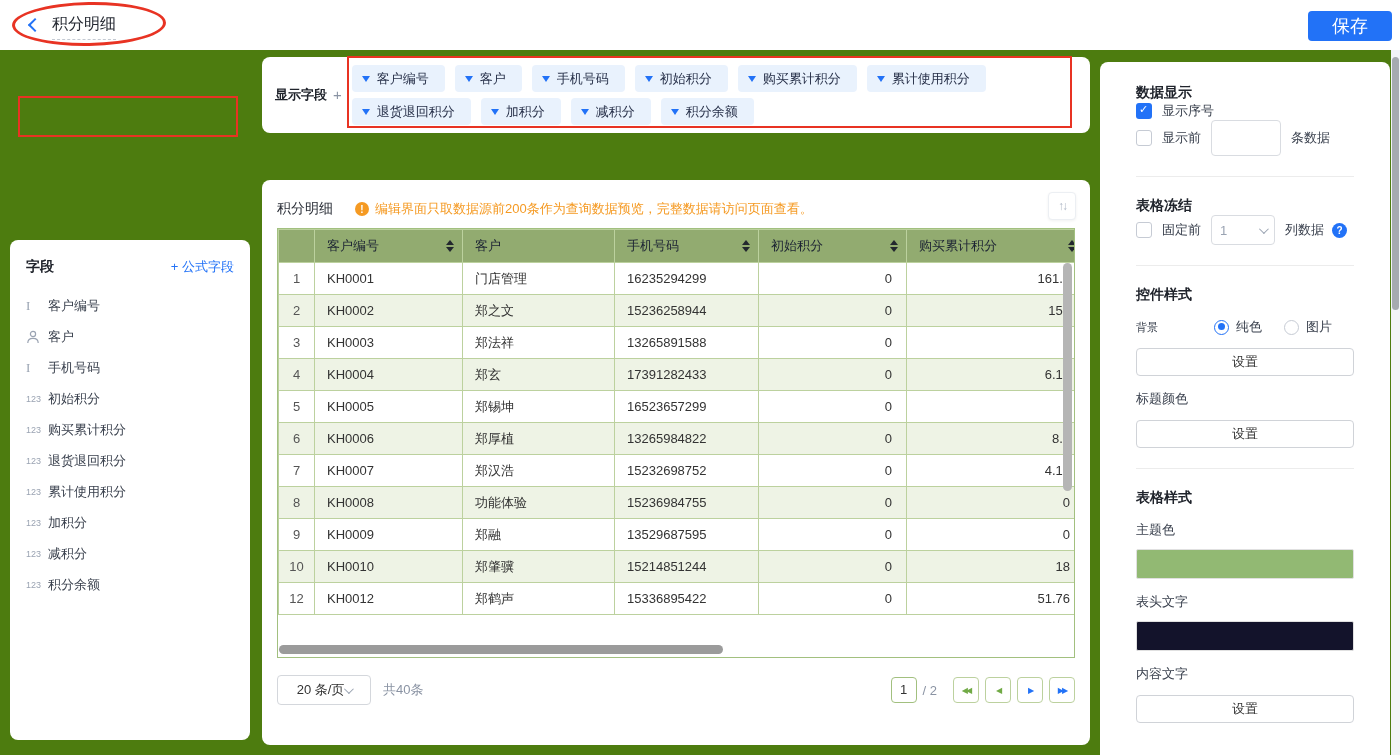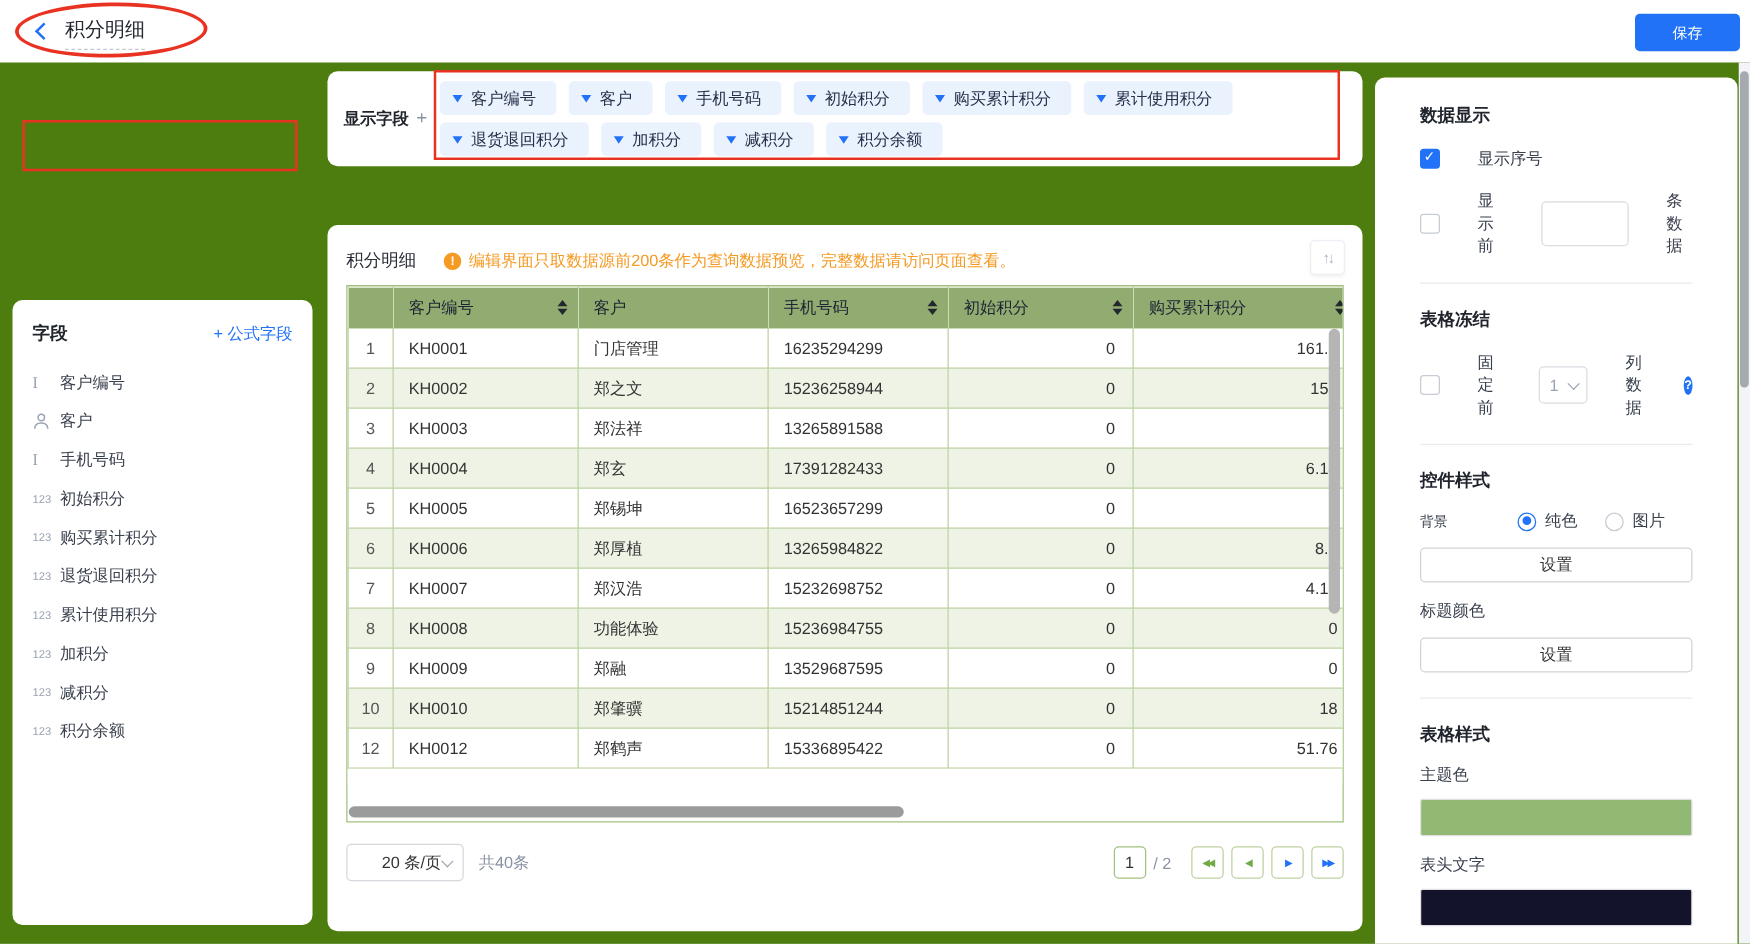--- a/index.html
+++ b/index.html
@@ -7,21 +7,21 @@
     --row-alt:#eef3e5; --warning:#f59a23; --red:#e83323; --chip-bg:#e9f2fd;
   }
   *{margin:0;padding:0;box-sizing:border-box;}
   body{font-family:"Liberation Sans","DejaVu Sans",sans-serif;background:#dfe6ef;}
   .screen{position:relative;width:1400px;height:755px;background:#4d7c0f;overflow:hidden;}
 
   
   .topbar{position:absolute;left:0;top:0;width:1400px;height:50px;background:#fff;}
   .back{position:absolute;left:30px;top:20px;width:10px;height:10px;border-left:2px solid var(--accent);border-bottom:2px solid var(--accent);transform:rotate(45deg);cursor:pointer;}
   .page-title{position:absolute;left:52px;top:14px;font-size:16px;color:#262a33;padding-bottom:4px;border-bottom:1px dashed #c4cad3;}
-  .save-btn{position:absolute;left:1308px;top:11px;width:84px;height:30px;background:var(--accent);color:#fff;border:none;border-radius:4px;font-size:12px;cursor:pointer;}
+  .save-btn{position:absolute;left:1308px;top:11px;width:84px;height:30px;background:var(--accent);color:#fff;border:none;border-radius:4px;font-size:18px;cursor:pointer;}
 
   
   .ann{position:absolute;border:3px solid var(--red);pointer-events:none;z-index:40;background:transparent;}
   .ann-ellipse{left:12px;top:2px;width:154px;height:44px;border-radius:50%;transform:rotate(-1deg);}
   .ann-rect-source{left:18px;top:96px;width:220px;height:41px;border-width:2.5px;}
   .ann-rect-chips{left:347px;top:56px;width:725px;height:72px;border-width:2.5px;}
 
   .card{position:absolute;background:#fff;border-radius:8px;}
 
   
@@ -74,36 +74,36 @@
   .sort i.dn{border-top:5px solid #23282f;}
   tbody td{height:32px;padding:0 12px;color:#333;background:#fff;}
   tbody tr:nth-child(even) td{background:var(--row-alt);}
   td.col-idx,th.col-idx{text-align:center;padding:0;color:#555;}
   .ta-r{text-align:right;padding-right:14px !important;}
   .partial-row{height:13px;background:#fff;}
   .hscroll{position:absolute;left:1px;bottom:3px;width:444px;height:9px;background:#9b9b9b;border-radius:5px;cursor:grab;}
   .vscroll{position:absolute;right:2px;top:34px;width:9px;height:228px;background:#b5b5b5;border-radius:5px;cursor:grab;}
 
   .pager{position:absolute;left:15px;right:15px;top:495px;height:30px;display:flex;align-items:center;}
-  .psize{display:flex;align-items:center;justify-content:flex-end;width:94px;height:30px;border:1px solid #d4d7dc;border-radius:4px;padding:0 10px;cursor:pointer;background:#fff;}
+  .psize{display:flex;align-items:center;justify-content:center;width:94px;height:30px;border:1px solid #d4d7dc;border-radius:4px;padding:0 10px;cursor:pointer;background:#fff;}
   .psize span{font-size:13px;color:#333;}
   .chev{width:7px;height:7px;border-right:1.5px solid #9aa3b2;border-bottom:1.5px solid #9aa3b2;transform:rotate(45deg) translateY(-2px);}
   .ptotal{font-size:13px;color:#8a93a3;margin-left:12px;}
   .pright{margin-left:auto;display:flex;align-items:center;}
   .pagebox{width:26px;height:26px;border:1px solid var(--outer-green);border-radius:4px;text-align:center;line-height:24px;font-size:13px;color:#333;background:#fff;}
   .pof{font-size:13px;color:#8a93a3;margin:0 10px 0 6px;}
   .navb{width:26px;height:26px;border:1px solid var(--border-green);border-radius:4px;background:#fff;margin-left:6px;cursor:pointer;padding:0;line-height:22px;}
   .nav-glyph{font-size:8px;letter-spacing:-2px;}
   .c-green{color:#71aa46;}
   .c-blue{color:var(--accent);}
 
   
   .rpanel{left:1100px;top:62px;width:290px;height:700px;padding:22px 36px;}
   .sec-title{font-size:14px;font-weight:bold;color:#20242c;}
-  .prow{display:flex;align-items:center;margin-top:16px;gap:20px;}
+  .prow{display:flex;align-items:center;margin-top:0;}
   .cbx{width:16px;height:16px;border-radius:3px;margin-right:10px;flex:0 0 16px;cursor:pointer;}
   .cbx.on{background:var(--accent);position:relative;}
   .cbx.on::after{content:"✓";position:absolute;left:3px;top:0px;color:#fff;font-size:11px;font-weight:bold;}
   .cbx.off{background:#fff;border:1px solid #c6cbd4;}
   .plabel{font-size:13px;color:#3a414e;}
   .tinput{width:70px;height:36px;border:1px solid #d9dce1;border-radius:4px;margin:0 10px;font-size:13px;padding:0 8px;color:#333;}
   .fselect{display:flex;align-items:center;justify-content:space-between;width:64px;height:30px;border:1px solid #d9dce1;border-radius:4px;margin:0 10px;padding:0 8px;cursor:pointer;}
   .fselect span{font-size:13px;color:#9aa3b2;}
   .qicon{display:inline-flex;align-items:center;justify-content:center;width:15px;height:15px;border-radius:50%;background:var(--accent);color:#fff;font-size:10px;font-weight:bold;margin-left:8px;cursor:pointer;}
   .divider{height:1px;background:#ececec;margin:20px 0;}

